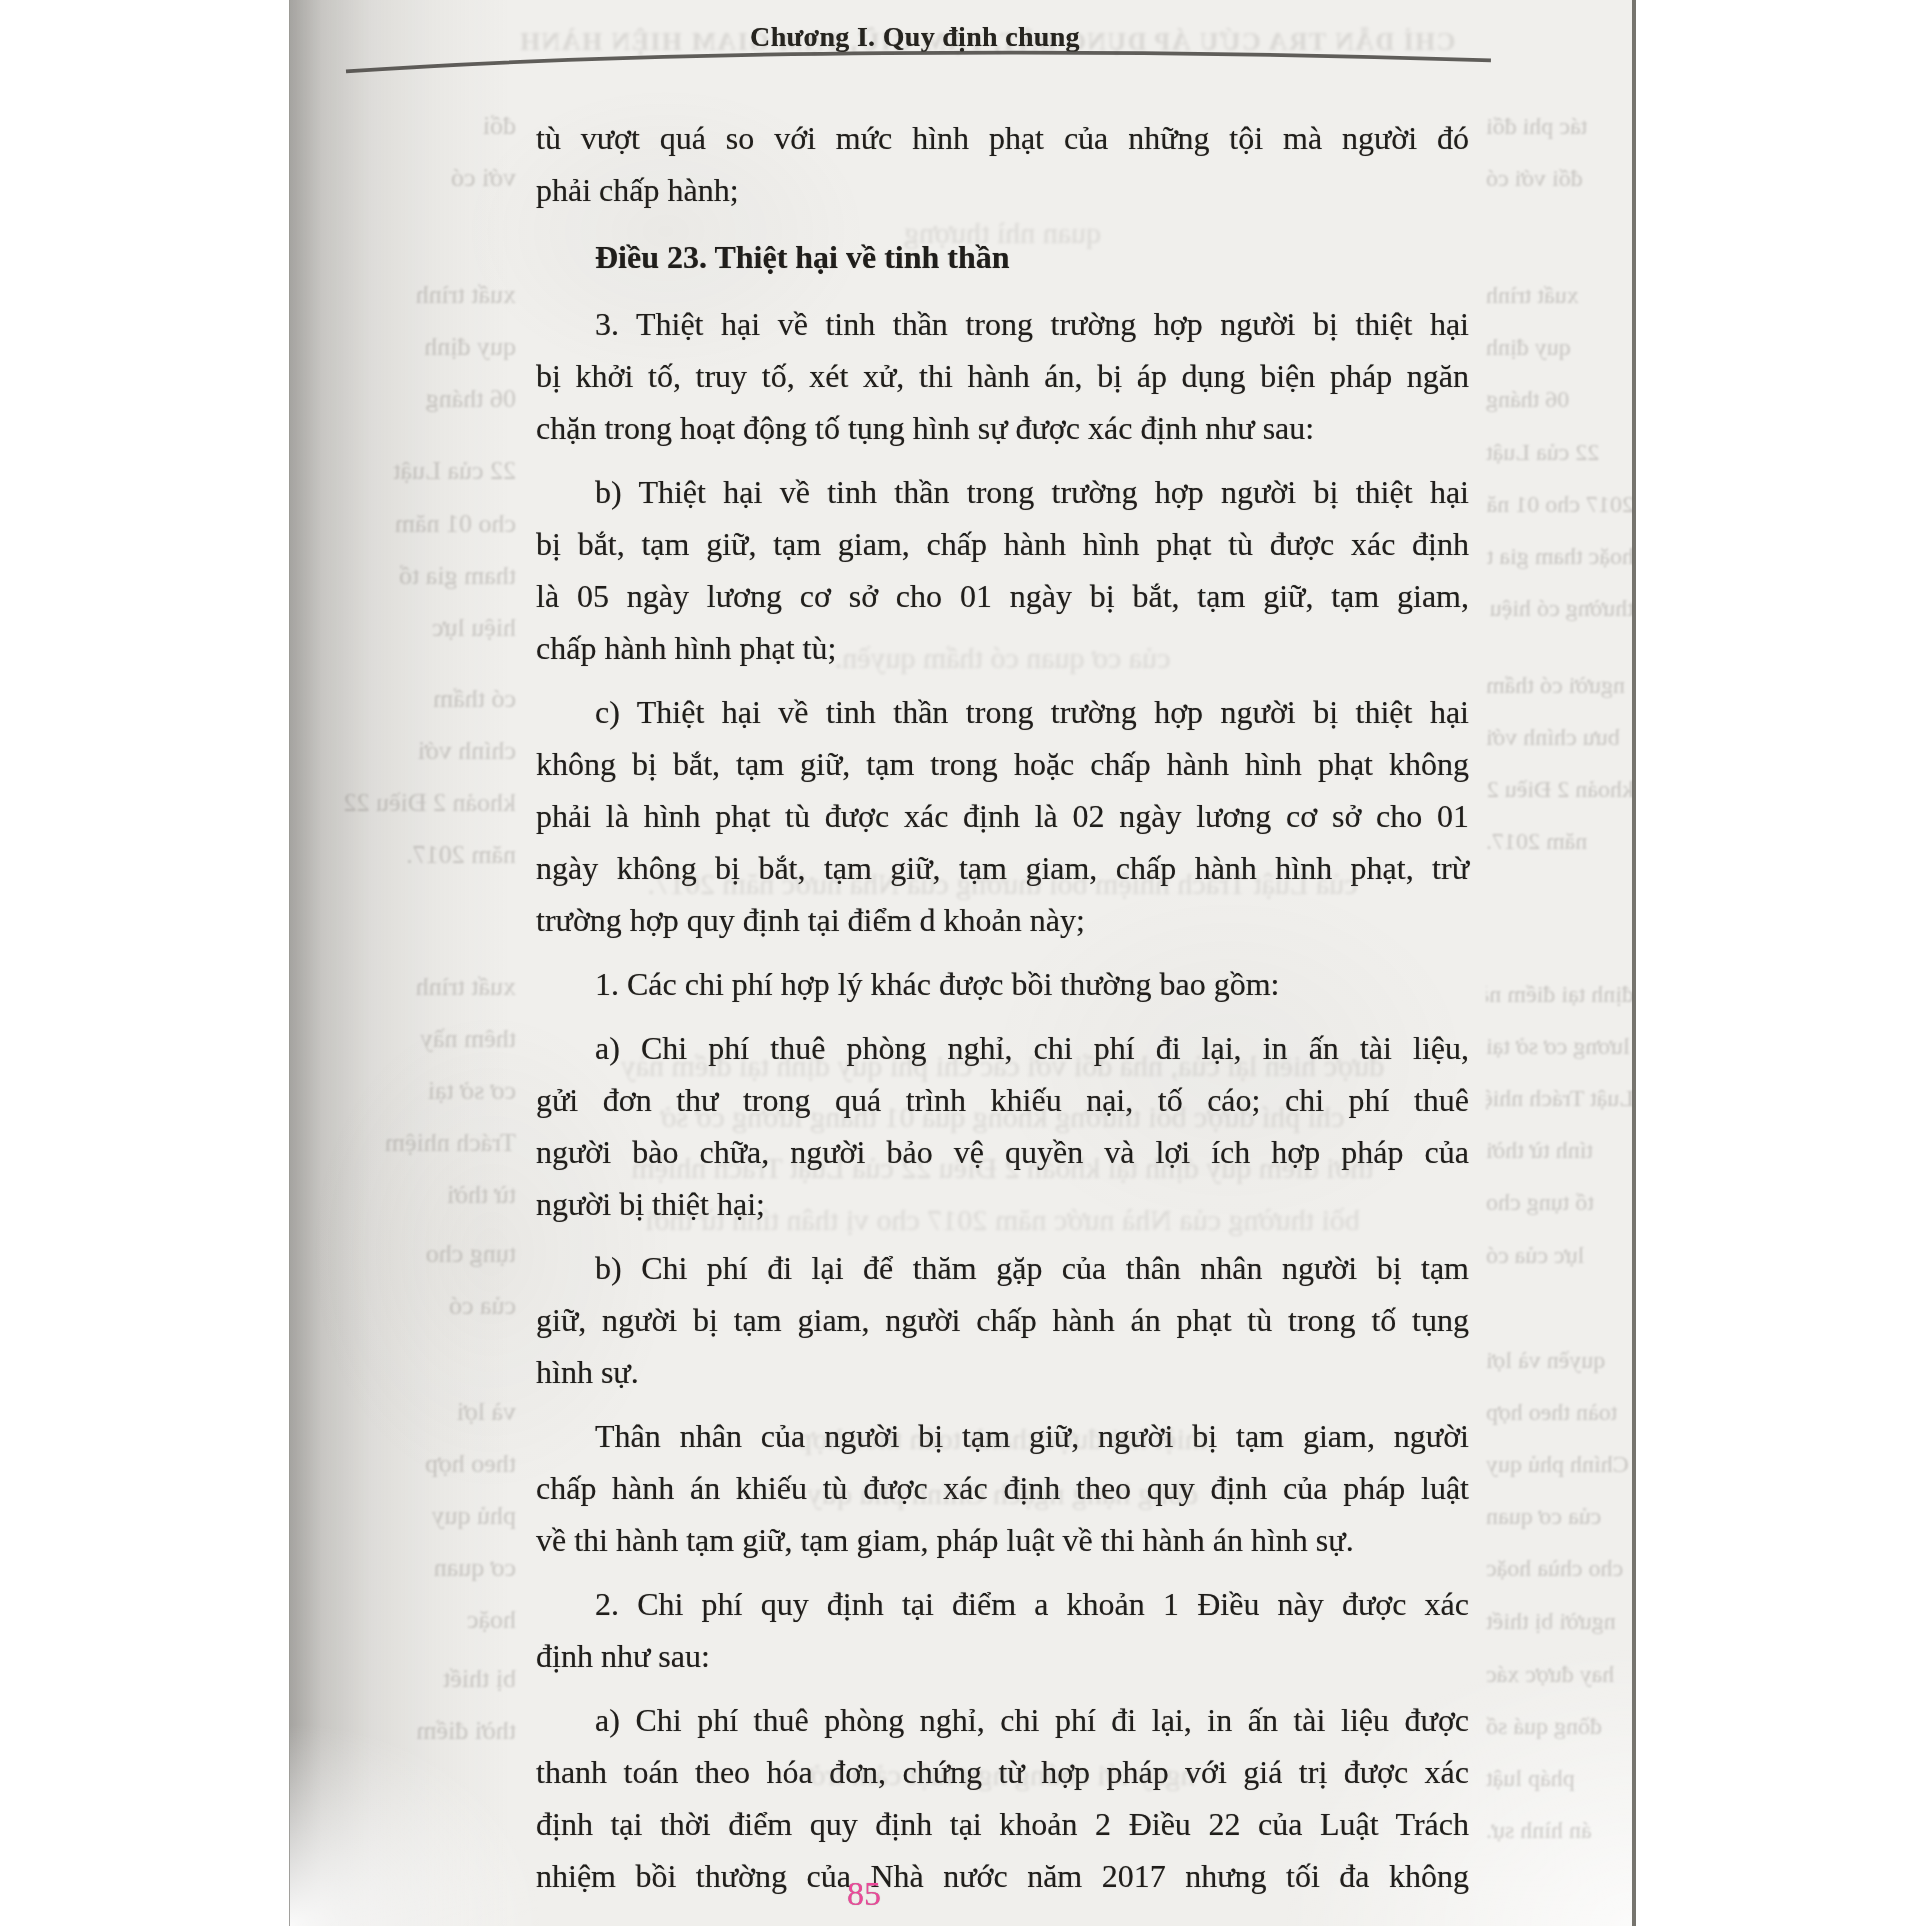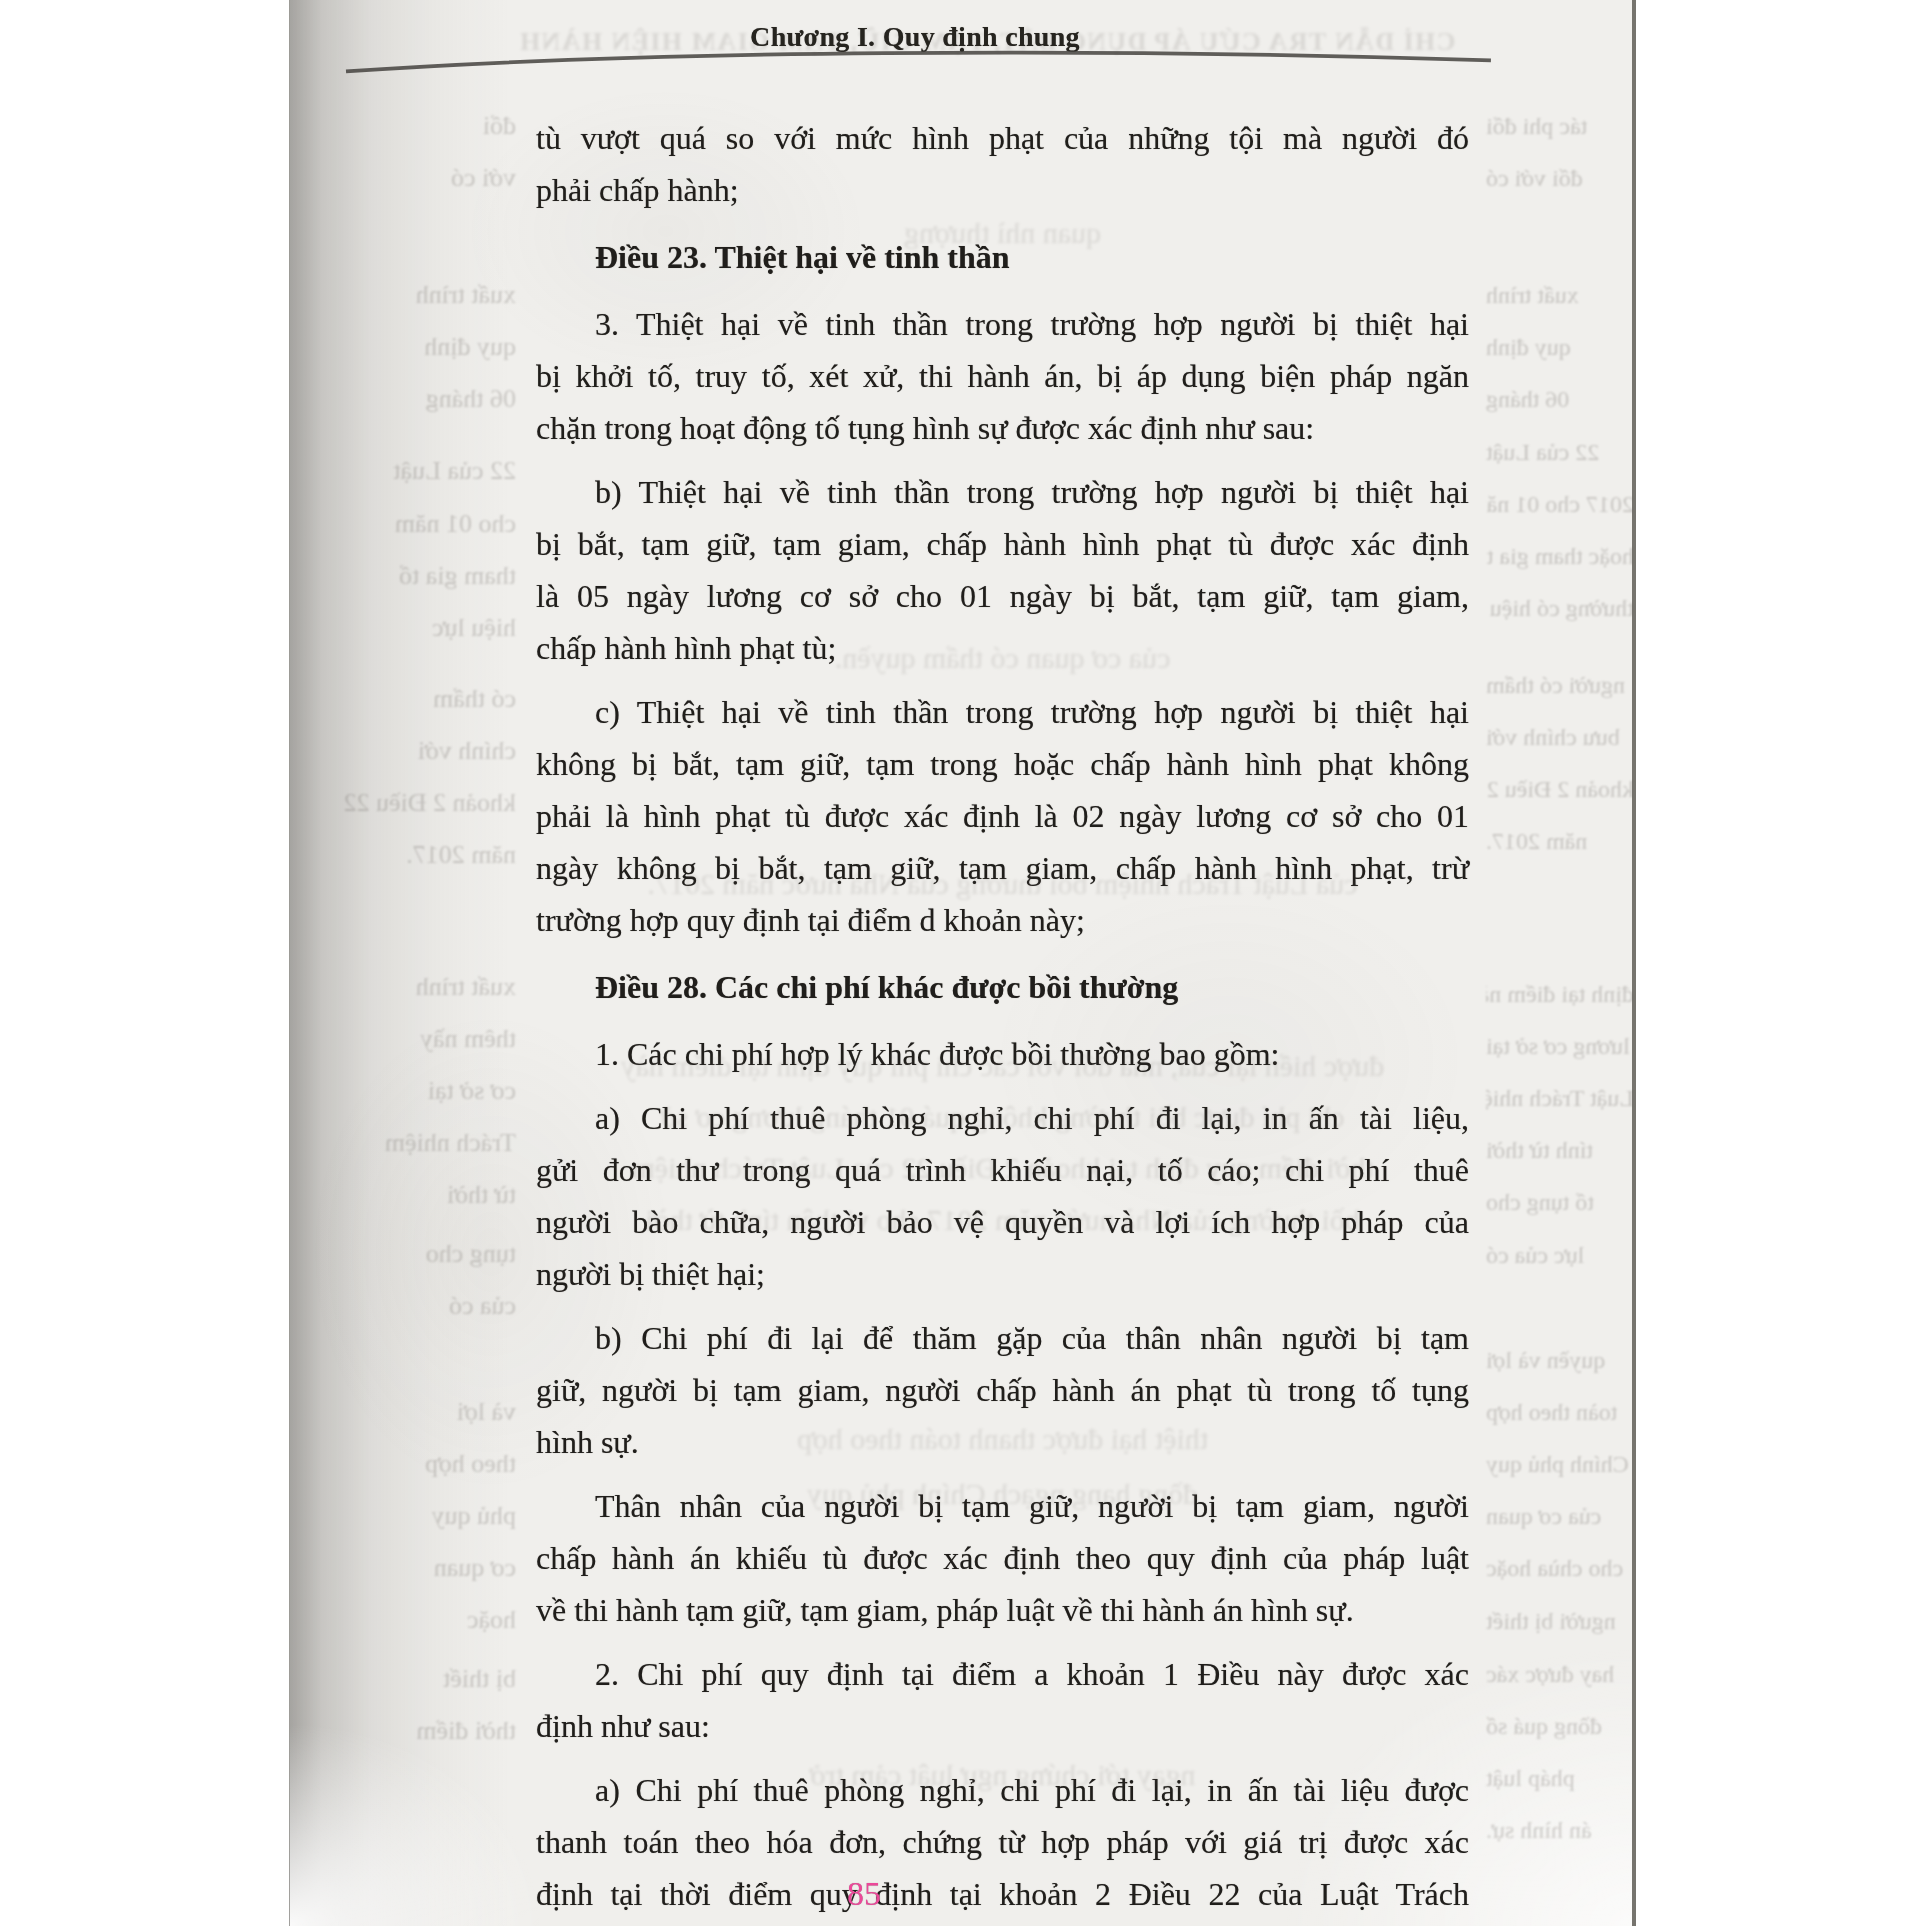--- a/index.html
+++ b/index.html
@@ -104,23 +104,20 @@
       <div class="line">bị bắt, tạm giữ, tạm giam, chấp hành hình phạt tù được xác định</div>
       <div class="line">là 05 ngày lương cơ sở cho 01 ngày bị bắt, tạm giữ, tạm giam,</div>
       <div class="line last">chấp hành hình phạt tù;</div>
     </div>
     <div class="block body indent">
       <div class="line">c) Thiệt hại về tinh thần trong trường hợp người bị thiệt hại</div>
       <div class="line">không bị bắt, tạm giữ, tạm trong hoặc chấp hành hình phạt không</div>
       <div class="line">phải là hình phạt tù được xác định là 02 ngày lương cơ sở cho 01</div>
       <div class="line">ngày không bị bắt, tạm giữ, tạm giam, chấp hành hình phạt, trừ</div>
       <div class="line last">trường hợp quy định tại điểm d khoản này;</div>
-    </div>
-    <div class="block heading">
-      <div class="line last">Điều 28. Các chi phí khác được bồi thường</div>
     </div>
     <div class="block body indent">
       <div class="line last">1. Các chi phí hợp lý khác được bồi thường bao gồm:</div>
     </div>
     <div class="block body indent">
       <div class="line">a) Chi phí thuê phòng nghỉ, chi phí đi lại, in ấn tài liệu,</div>
       <div class="line">gửi đơn thư trong quá trình khiếu nại, tố cáo; chi phí thuê</div>
       <div class="line">người bào chữa, người bảo vệ quyền và lợi ích hợp pháp của</div>
       <div class="line last">người bị thiệt hại;</div>
     </div>

